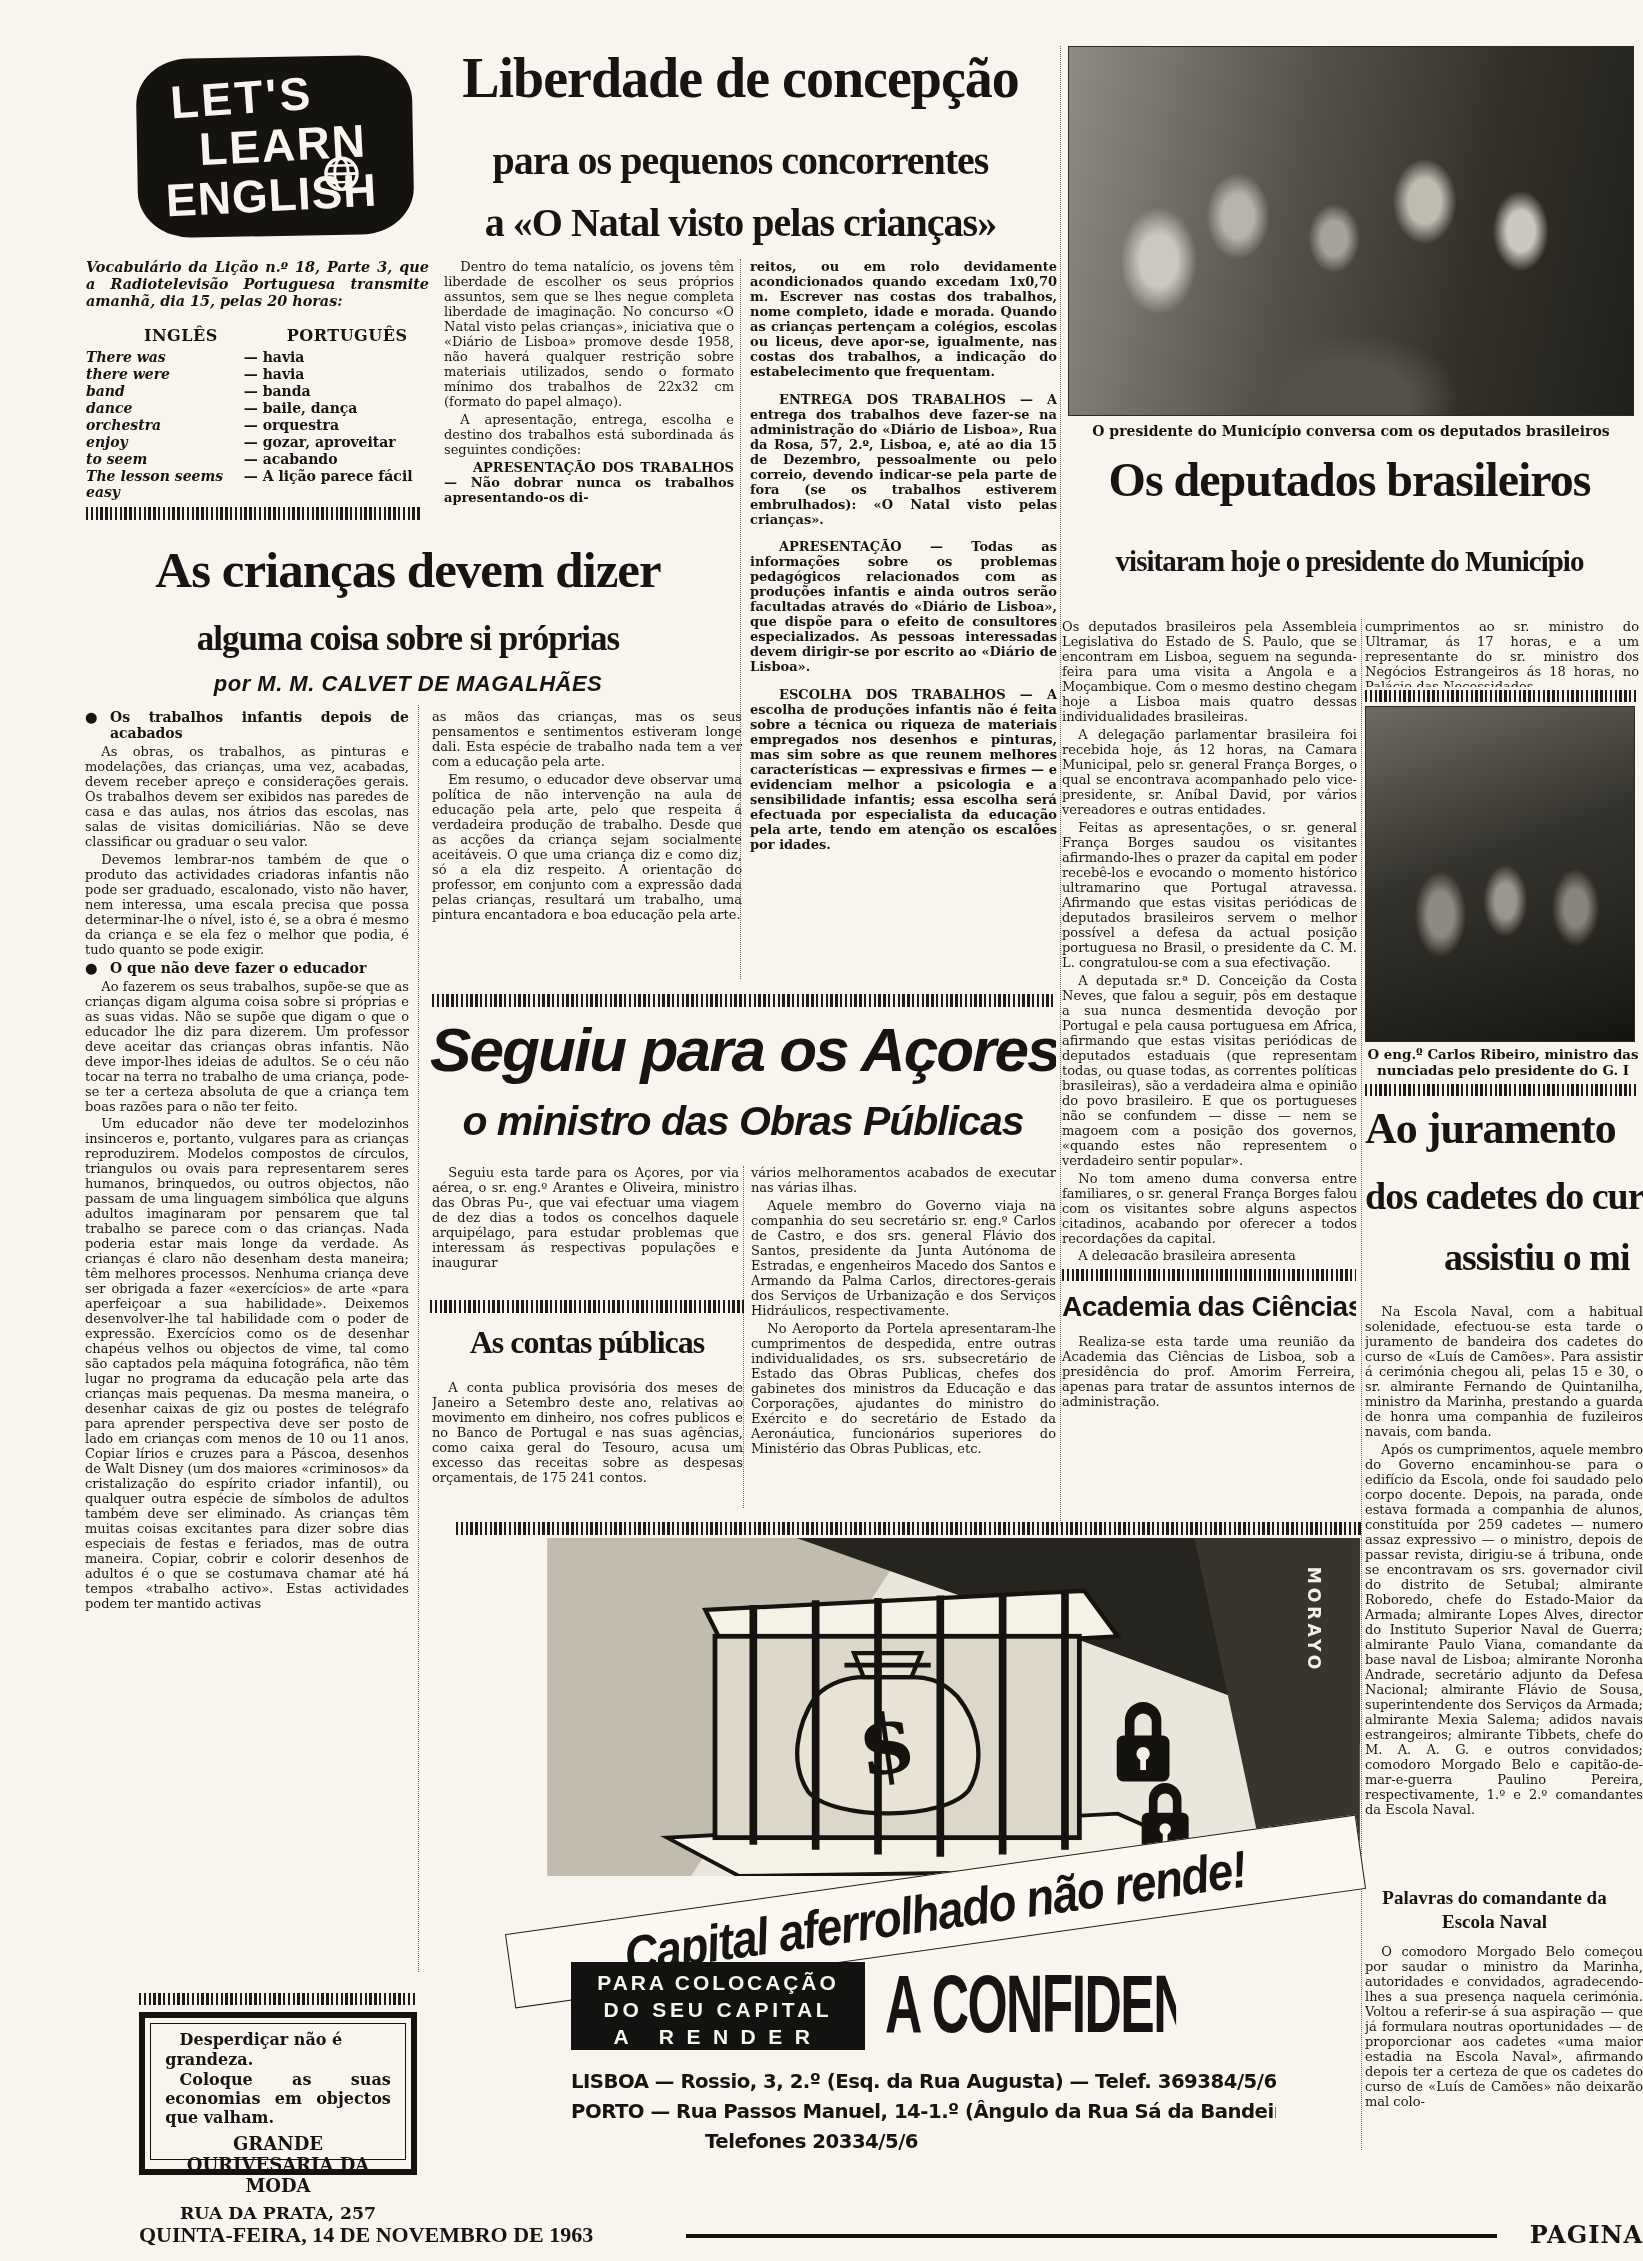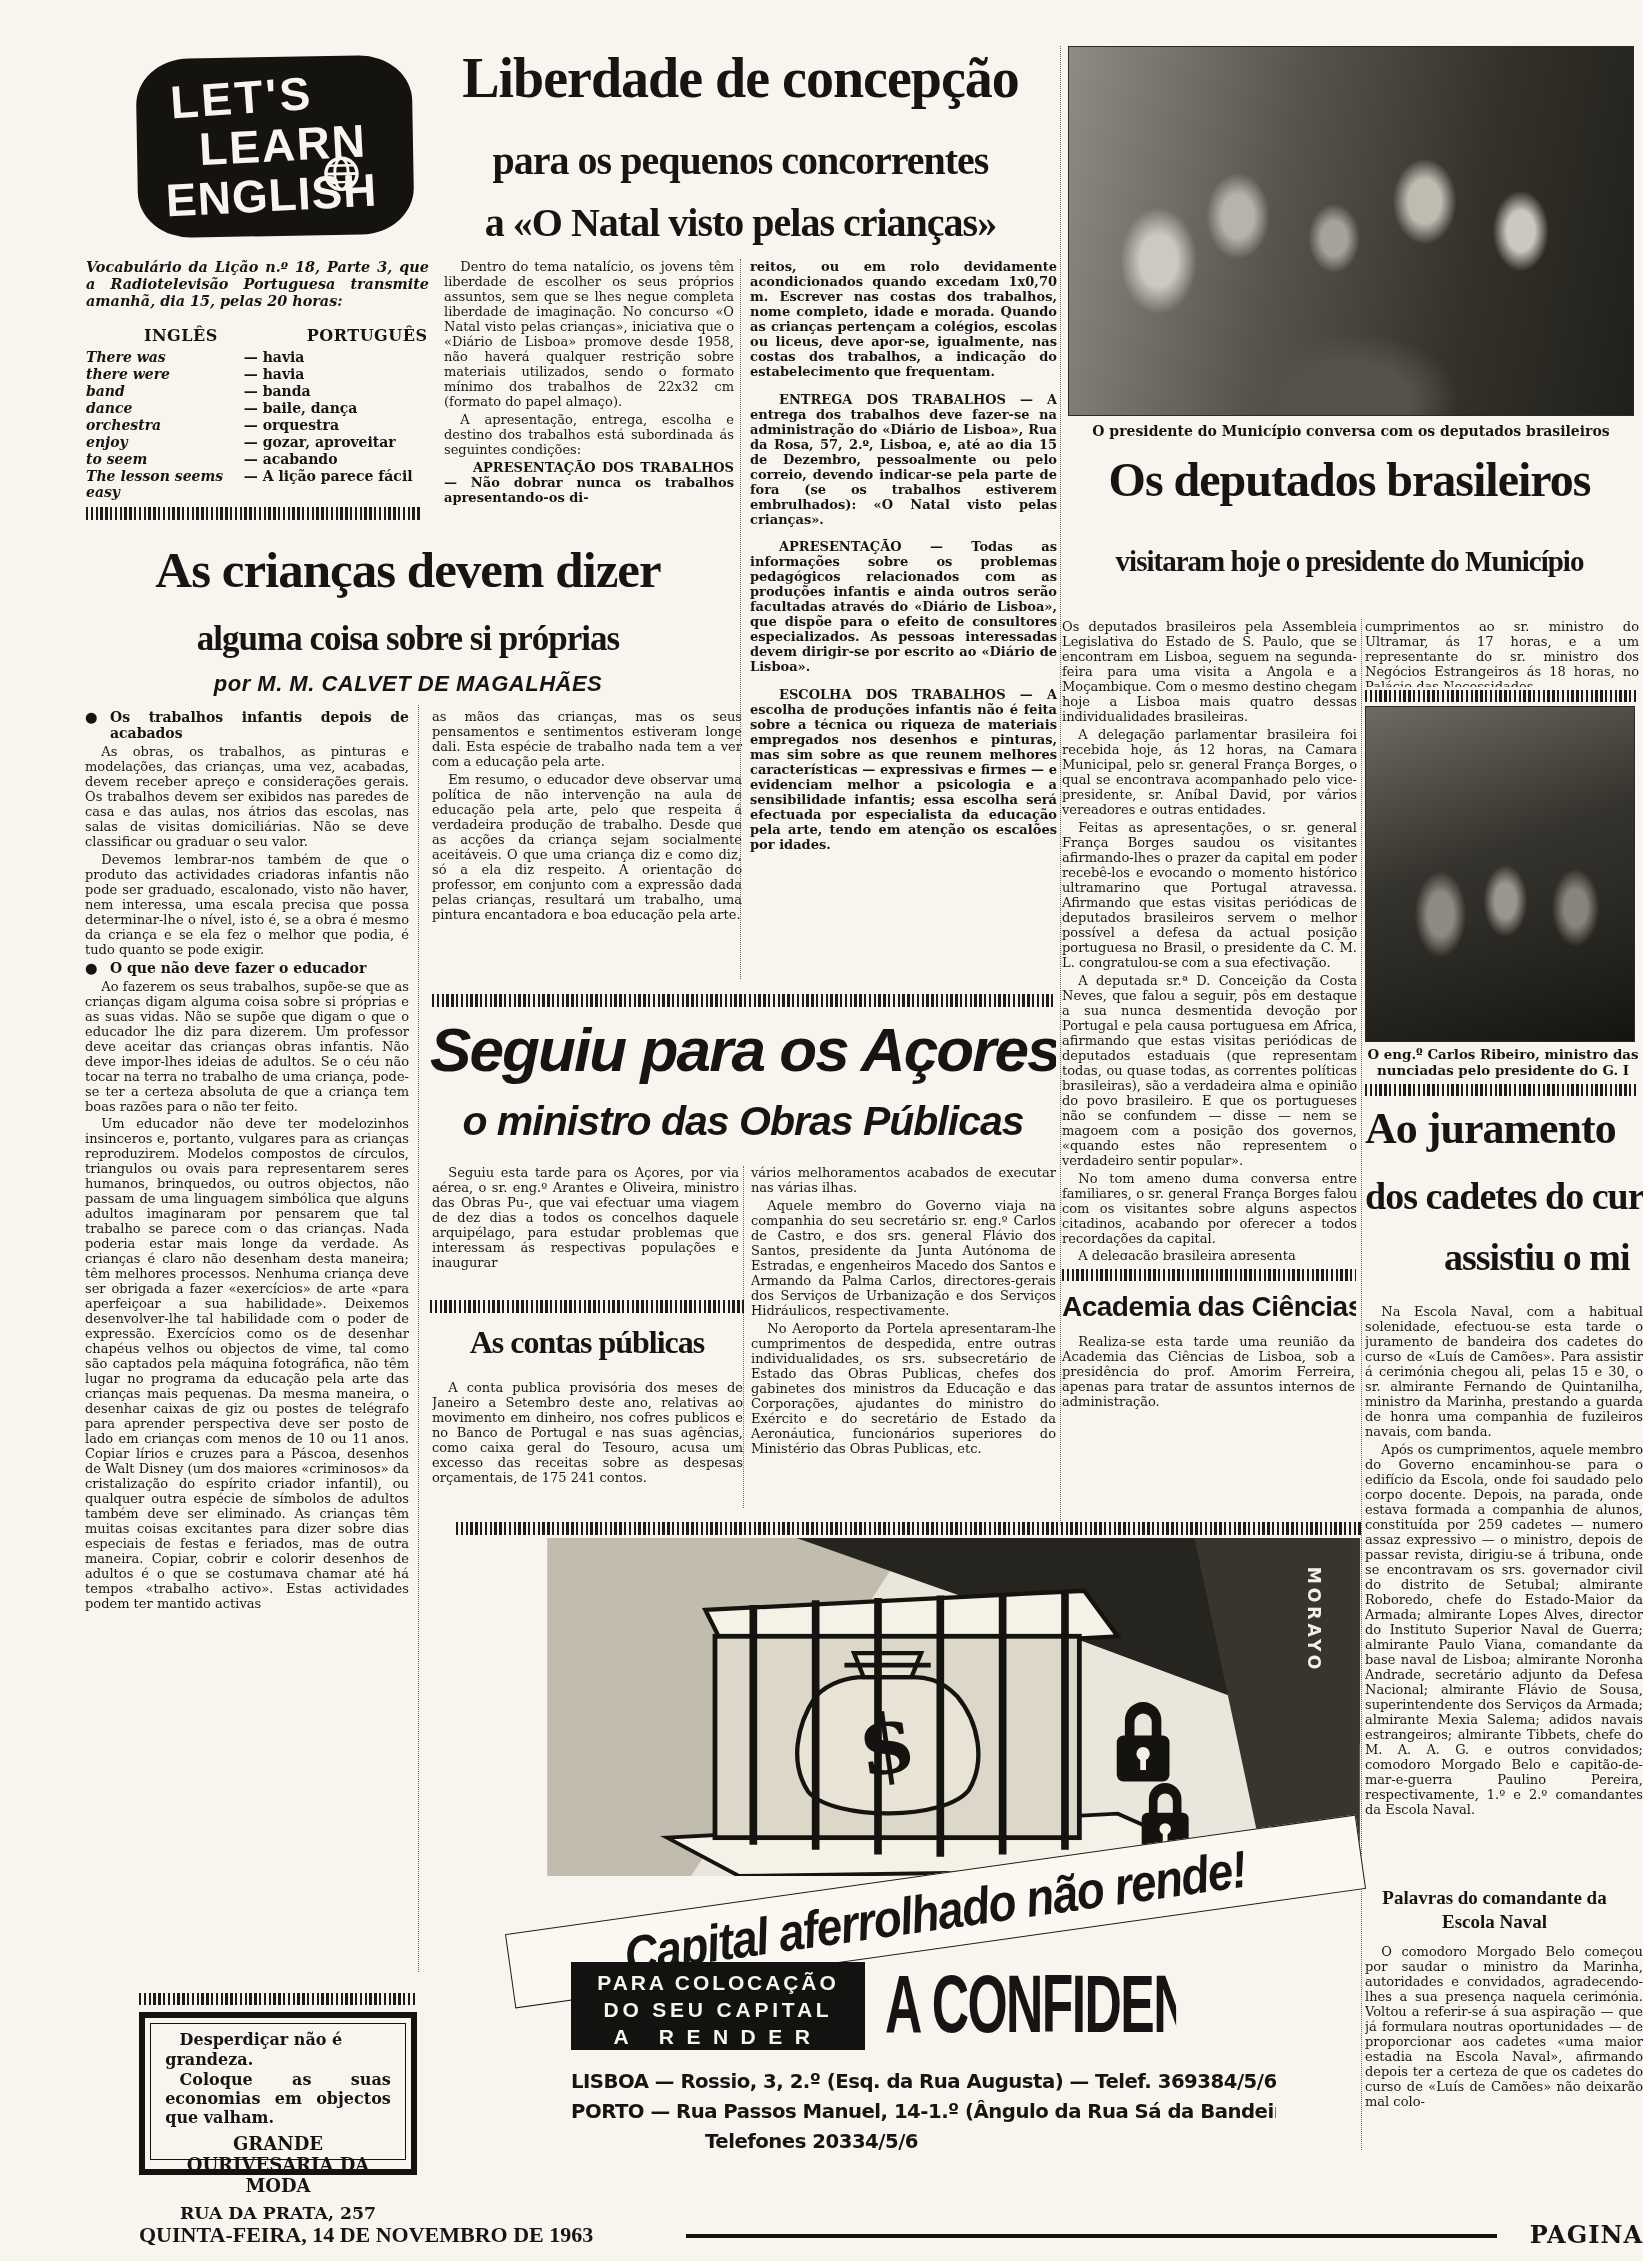--- a/index.html
+++ b/index.html
@@ -48,21 +48,21 @@
       <circle cx="37" cy="37" r="32" fill="none" stroke="#f7f5ee" stroke-width="7"></circle>
       <ellipse cx="37" cy="37" rx="14" ry="32" fill="none" stroke="#f7f5ee" stroke-width="6"></ellipse>
       <line x1="5" y1="37" x2="69" y2="37" stroke="#f7f5ee" stroke-width="6"></line>
       <line x1="9" y1="20" x2="65" y2="20" stroke="#f7f5ee" stroke-width="5"></line>
       <line x1="9" y1="54" x2="65" y2="54" stroke="#f7f5ee" stroke-width="5"></line>
     </svg>
   </div>
 
   <div class="abs" style="left:86px;top:258px;width:343px;font-style:italic;font-weight:bold;font-size:14.4px;line-height:17px;text-align:justify;">Vocabulário da Lição n.º 18, Parte 3, que a Radiotelevisão Portuguesa transmite amanhã, dia 15, pelas 20 horas:</div>
   <div class="abs" style="left:86px;top:326px;width:343px;">
-    <div style="display:grid;grid-template-columns:46% 54%;gap:20px;">
+    <div style="display:grid;grid-template-columns:46% 54%;">
       <div class="vhead" style="padding-left:58px;">INGLÊS</div>
       <div class="vhead" style="padding-left:43px;">PORTUGUÊS</div>
     </div>
     <div class="vocab-grid" style="margin-top:3.8px;">
       <div class="en">There was</div>
         <div class="pt">— havia</div>
       <div class="en">there were</div>
         <div class="pt">— havia</div>
       <div class="en">band</div>
         <div class="pt">— banda</div>

